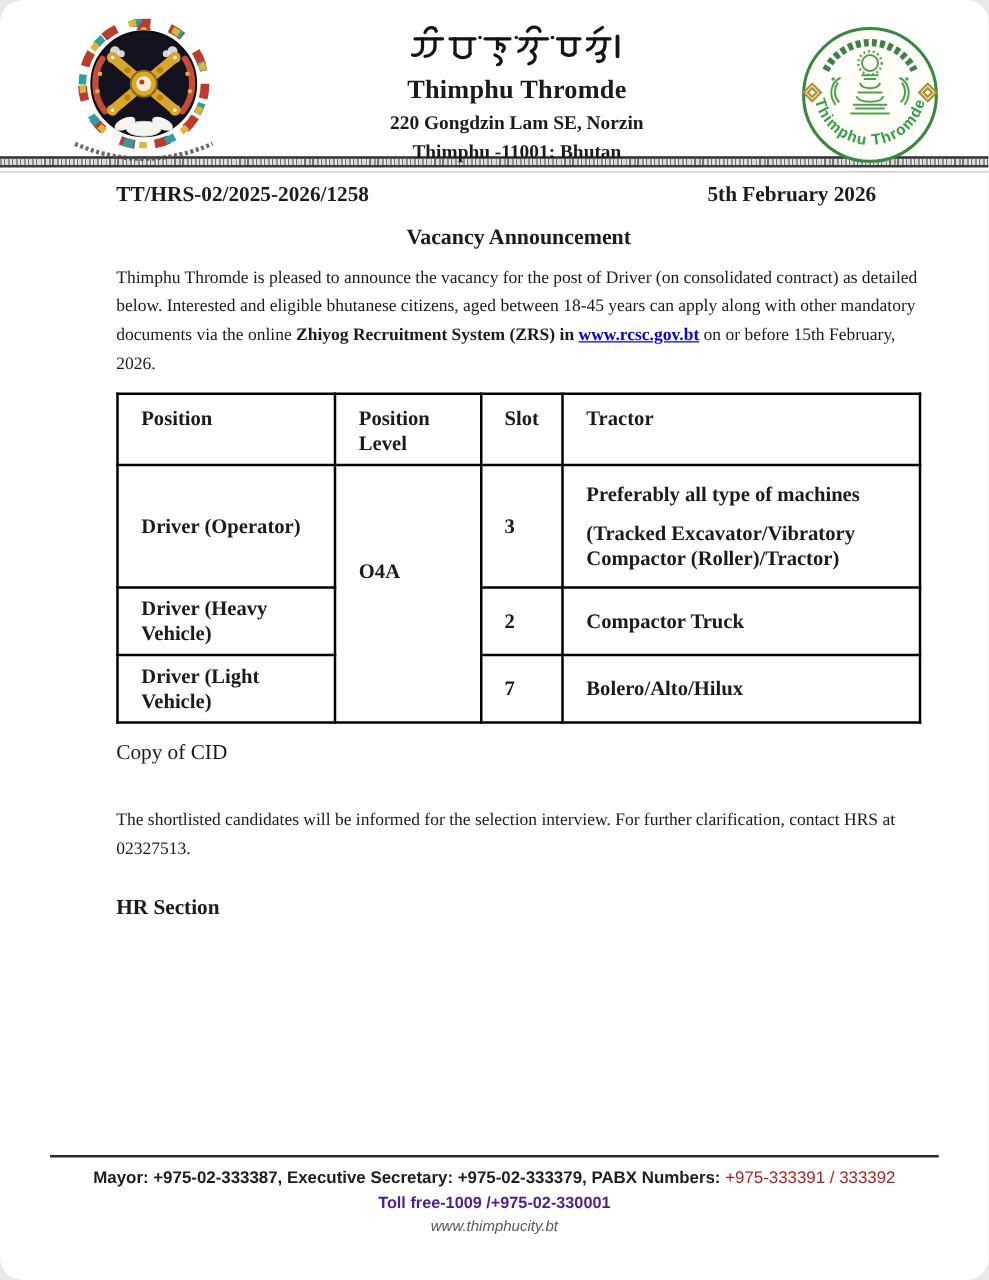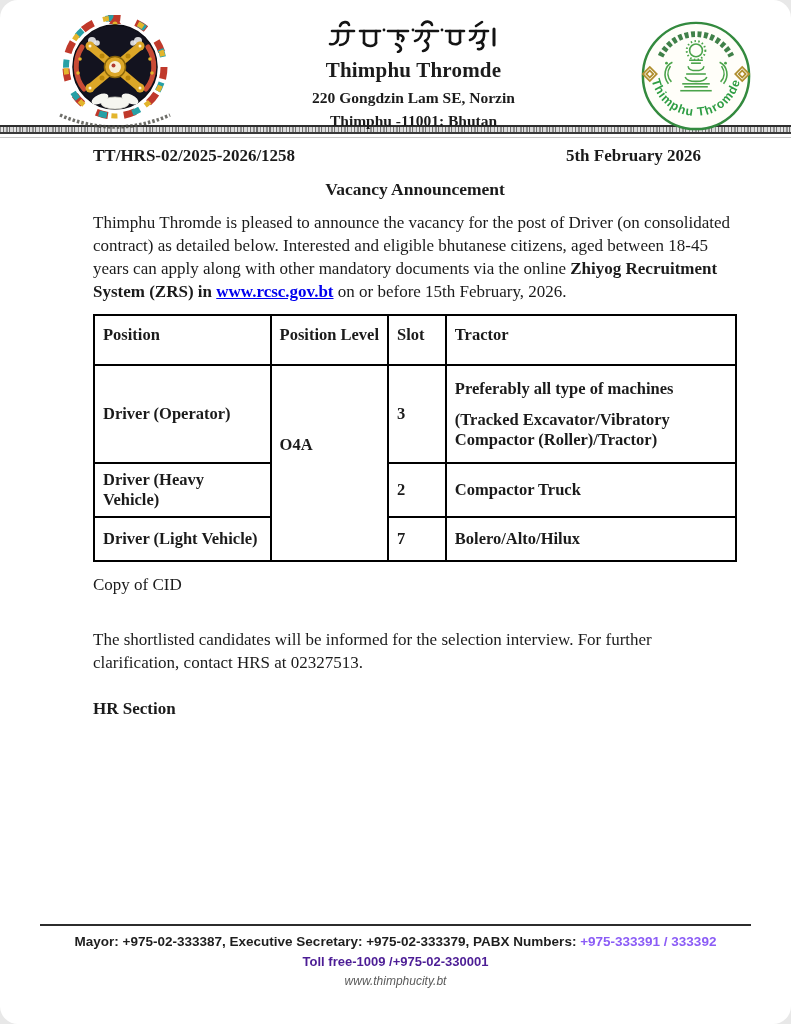--- a/index.html
+++ b/index.html
@@ -22,46 +22,46 @@
   .strip { height:9px; margin-top:0;
     border-top:2px solid #2e2e2e; border-bottom:2px solid #3a3a3a;
     background:repeating-linear-gradient(90deg,#8f8f8f 0 1.5px,#e6e6e6 1.5px 3px,#6f6f6f 3px 4px,#d8d8d8 4px 6.5px);
   }
   .strip-sub { height:1.5px; background:#c6c6c6; margin-top:2.5px; }
   
   .content { padding:8px 54px 0 93px; }
   .ref-row { display:flex; justify-content:space-between; font-weight:bold; font-size:17px; }
   .ref-date { margin-right:36px; }
   .doc-title { text-align:center; font-weight:bold; font-size:17.5px; margin-top:13px; }
-  .para { font-size:17px; line-height:23px; margin-top:11px; }
+  .para { font-size:14px; line-height:23px; margin-top:11px; }
   .bold { font-weight:bold; }
   a.link { color:#0000ee; font-weight:bold; text-decoration:underline; cursor:pointer; }
   
   table.vacancy { border-collapse:collapse; width:100%; margin-top:11px;
                   font-size:16.5px; font-weight:bold; }
-  .vacancy th, .vacancy td { border:2px solid #000; padding:6px 8px; text-align:left; }
+  .vacancy th, .vacancy td { border:2px solid #000; padding:6px 18px; text-align:left; }
   .vacancy th { vertical-align:top; padding-top:9px; height:50px; }
   .vacancy td { vertical-align:middle; }
   tr.r1 { height:98px; } tr.r2 { height:46px; } tr.r3 { height:44px; }
   td.level { padding-bottom:42px; }
   td.remarks p { margin:0; }
   td.remarks p + p { margin-top:11px; }
   
   .note { margin-top:8px; }
   .cid { margin-top:13px; font-size:17px; }
   ol.reqs { margin-top:9px; padding-left:46px; font-size:17px; }
   ol.reqs li { margin-bottom:4px; padding-left:3px; line-height:21px; }
   .closing { margin-top:33px; }
   .signature { margin-top:25px; font-weight:bold; font-size:17px; }
   
   .footer { position:absolute; left:0; top:924px; width:100%; text-align:center;
             font-family:"Liberation Sans","DejaVu Sans",sans-serif; }
   .footer-rule { height:2px; background:#2c2c2c; margin:0 40px 8px; }
   .f1 { font-size:13.5px; color:#1e1e1e; font-weight:bold; }
-  .f1 .light { color:#8b5cf6; font-weight:bold; }
+  .f1 .light { color:#b91c1c; font-weight:normal; }
   .f2 { font-size:13px; color:#4c1d95; margin-top:5px; font-weight:bold; }
   .f3 { font-size:12px; color:#5a5a5a; font-style:italic; margin-top:5px; }
 </style>
 </head>
 <body>
 
 <div class="page">
 
   <div class="header">
 

